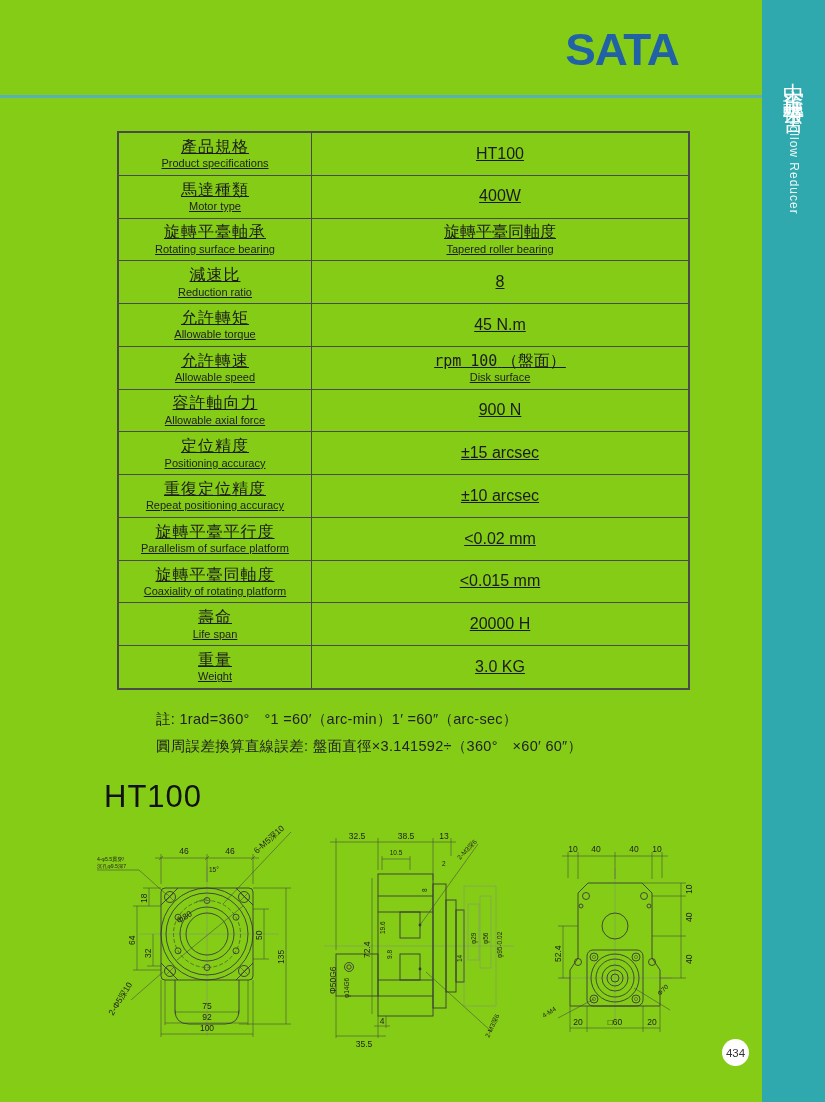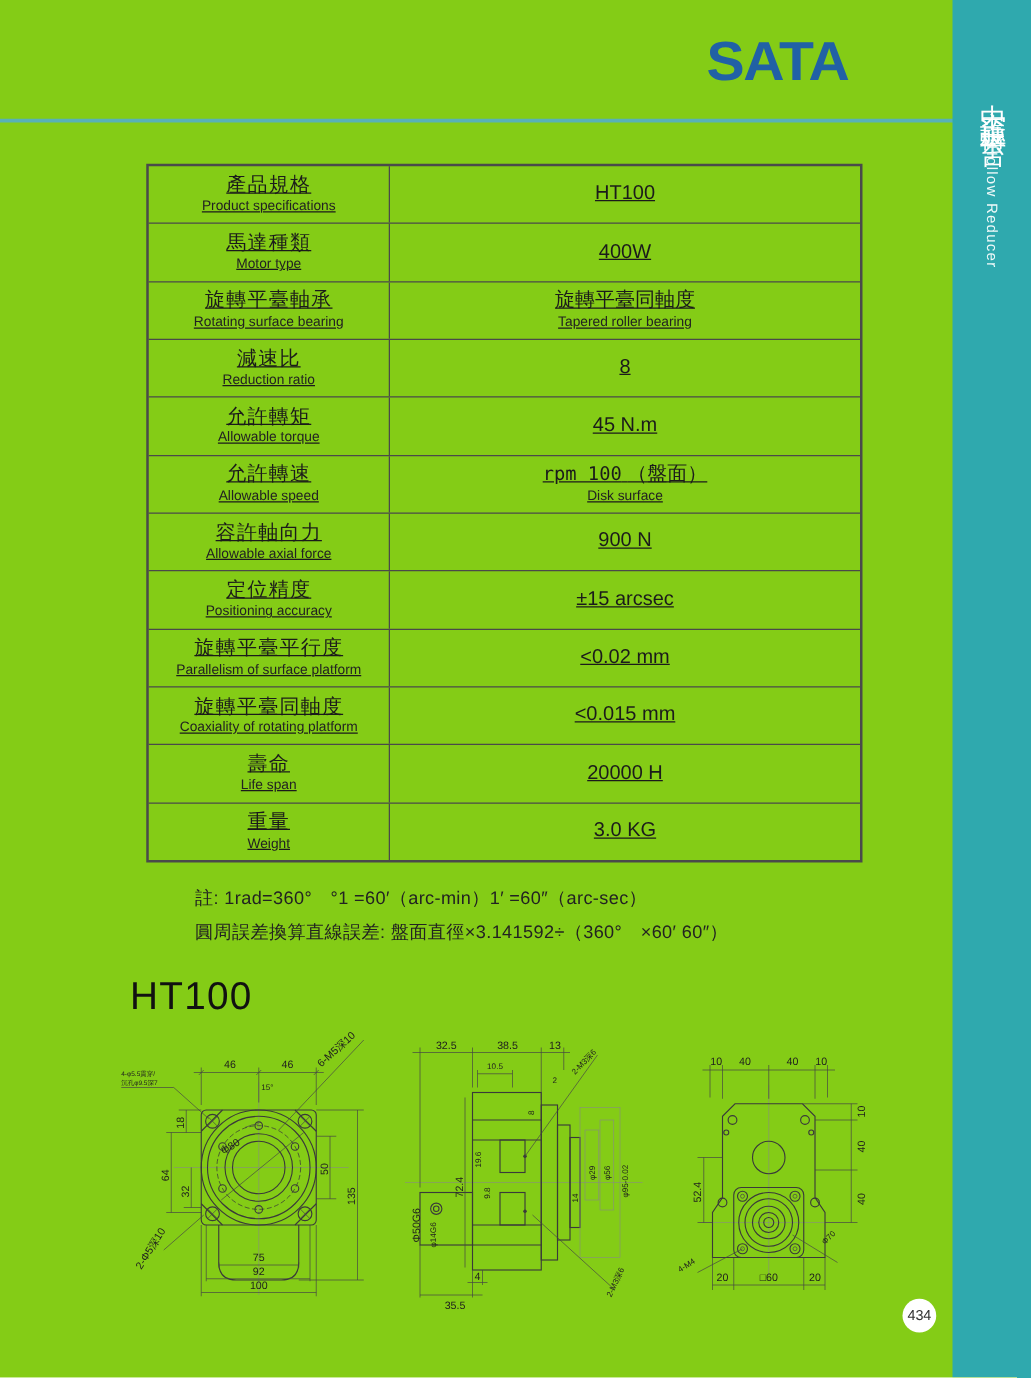--- a/index.html
+++ b/index.html
@@ -139,20 +139,29 @@
           <div class="vmain"><span>900 N</span></div>
         </div>
     </div>
     <div class="trow">
       <div class="cell label">
           <div class="cn">定位精度</div>
           <div class="en">Positioning accuracy</div>
         </div>
       <div class="cell value">
           <div class="vmain"><span>±15 arcsec</span></div>
+        </div>
+    </div>
+    <div class="trow">
+      <div class="cell label">
+          <div class="cn">重復定位精度</div>
+          <div class="en">Repeat positioning accuracy</div>
+        </div>
+      <div class="cell value">
+          <div class="vmain"><span>±10 arcsec</span></div>
         </div>
     </div>
     <div class="trow">
       <div class="cell label">
           <div class="cn">旋轉平臺平行度</div>
           <div class="en">Parallelism of surface platform</div>
         </div>
       <div class="cell value">
           <div class="vmain"><span>&lt;0.02 mm</span></div>
         </div>

